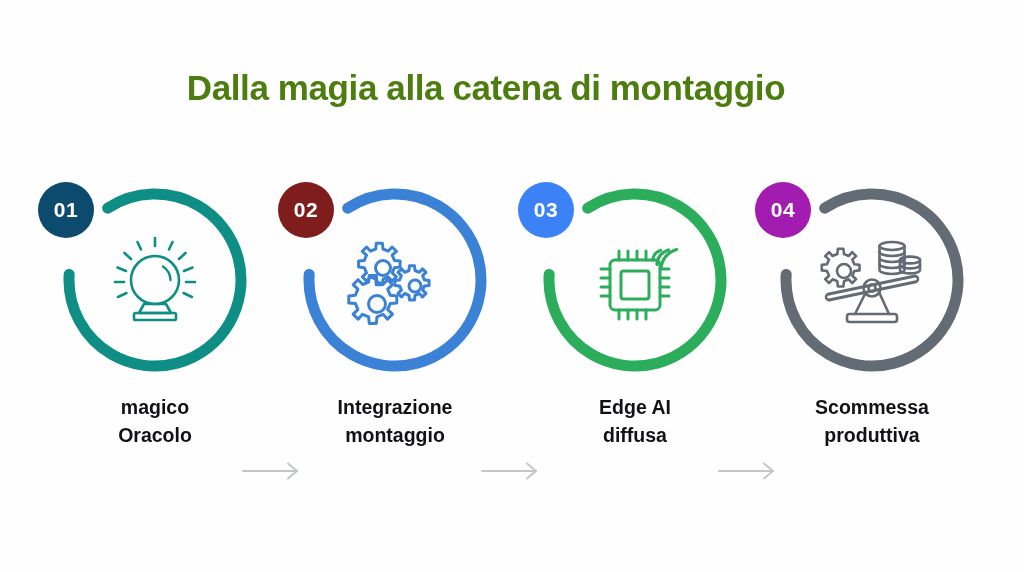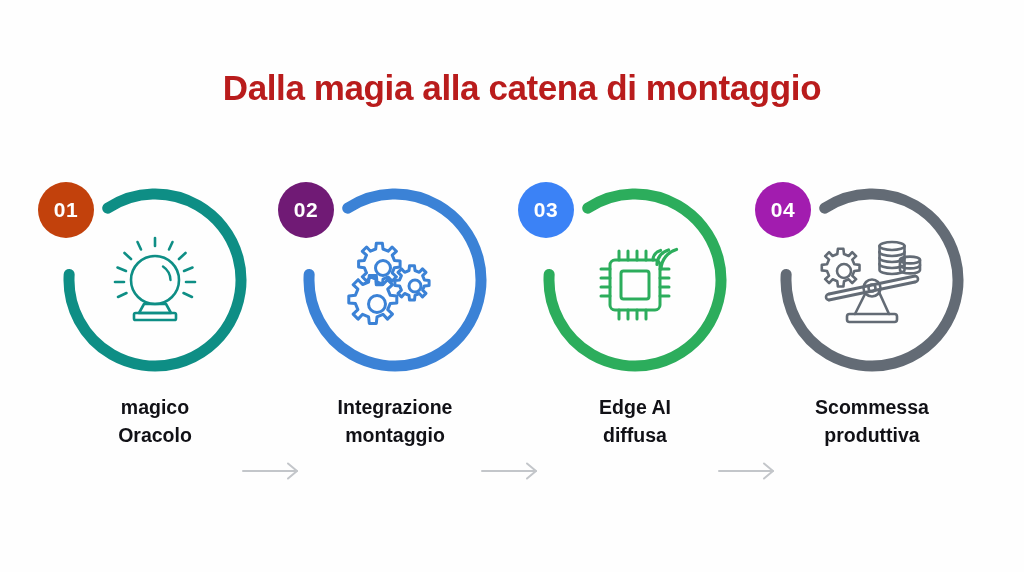--- a/index.html
+++ b/index.html
@@ -22,24 +22,23 @@
 
   
   .page-title {
     position: absolute;
     top: 68px;
     left: 0;
     width: 972px;
     text-align: center;
     font-size: 35px;
     font-weight: bold;
-    color: #b91c1c;
+    color: #4d7c0f;
     letter-spacing: -0.4px;
     line-height: 1.15;
-    padding-left: 36px;
   }
 
   
   .steps {
     position: absolute;
     top: 178px;
     left: 0;
     width: 1024px;
     height: 300px;
   }
@@ -155,21 +154,21 @@
               <line x1="23" y1="43" x2="14.5" y2="39.5"></line>
               <line x1="81" y1="43" x2="89.5" y2="39.5"></line>
               <line x1="21" y1="54" x2="12" y2="54"></line>
               <line x1="83" y1="54" x2="92" y2="54"></line>
               <line x1="23.5" y1="65" x2="15" y2="69"></line>
               <line x1="80.5" y1="65" x2="89" y2="69"></line>
             </g>
           </svg>
         </div>
       </div>
-      <div class="badge" style="background:#c2410c">01</div>
+      <div class="badge" style="background:#0c4a6e">01</div>
       <div class="step-label">
         <div>magico</div>
         <div>Oracolo</div>
       </div>
     </div>
 
     <div class="connector c-1">
       <svg width="62" height="22" viewBox="0 0 62 22" fill="none" stroke="#c3c6ca" stroke-width="2" stroke-linecap="round" stroke-linejoin="round">
         <line x1="0" y1="11" x2="54" y2="11"></line>
         <polyline points="45,3.5 54,11 45,18.5"></polyline>
@@ -194,21 +193,21 @@
               <circle cx="0" cy="6" r="6"></circle>
             </g>
 
             <g transform="translate(34,70)">
               <path d="M0,-22 l6,2.5 4.5,-4.8 5,5 -4.8,4.5 2.5,6 6.6,0.7 0,7 -6.6,0.7 -2.5,6 4.8,4.5 -5,5 -4.5,-4.8 -6,2.5 -0.7,6.6 -7,0 -0.7,-6.6 -6,-2.5 -4.5,4.8 -5,-5 4.8,-4.5 -2.5,-6 -6.6,-0.7 0,-7 6.6,-0.7 2.5,-6 -4.8,-4.5 5,-5 4.5,4.8 6,-2.5 0.7,-6.6 7,0 z" transform="translate(0,6)"></path>
               <circle cx="0" cy="6" r="8.5"></circle>
             </g>
           </svg>
         </div>
       </div>
-      <div class="badge" style="background:#701a75">02</div>
+      <div class="badge" style="background:#7f1d1d">02</div>
       <div class="step-label">
         <div>Integrazione</div>
         <div>montaggio</div>
       </div>
     </div>
 
     <div class="connector c-2">
       <svg width="62" height="22" viewBox="0 0 62 22" fill="none" stroke="#c3c6ca" stroke-width="2" stroke-linecap="round" stroke-linejoin="round">
         <line x1="0" y1="11" x2="54" y2="11"></line>
         <polyline points="45,3.5 54,11 45,18.5"></polyline>

